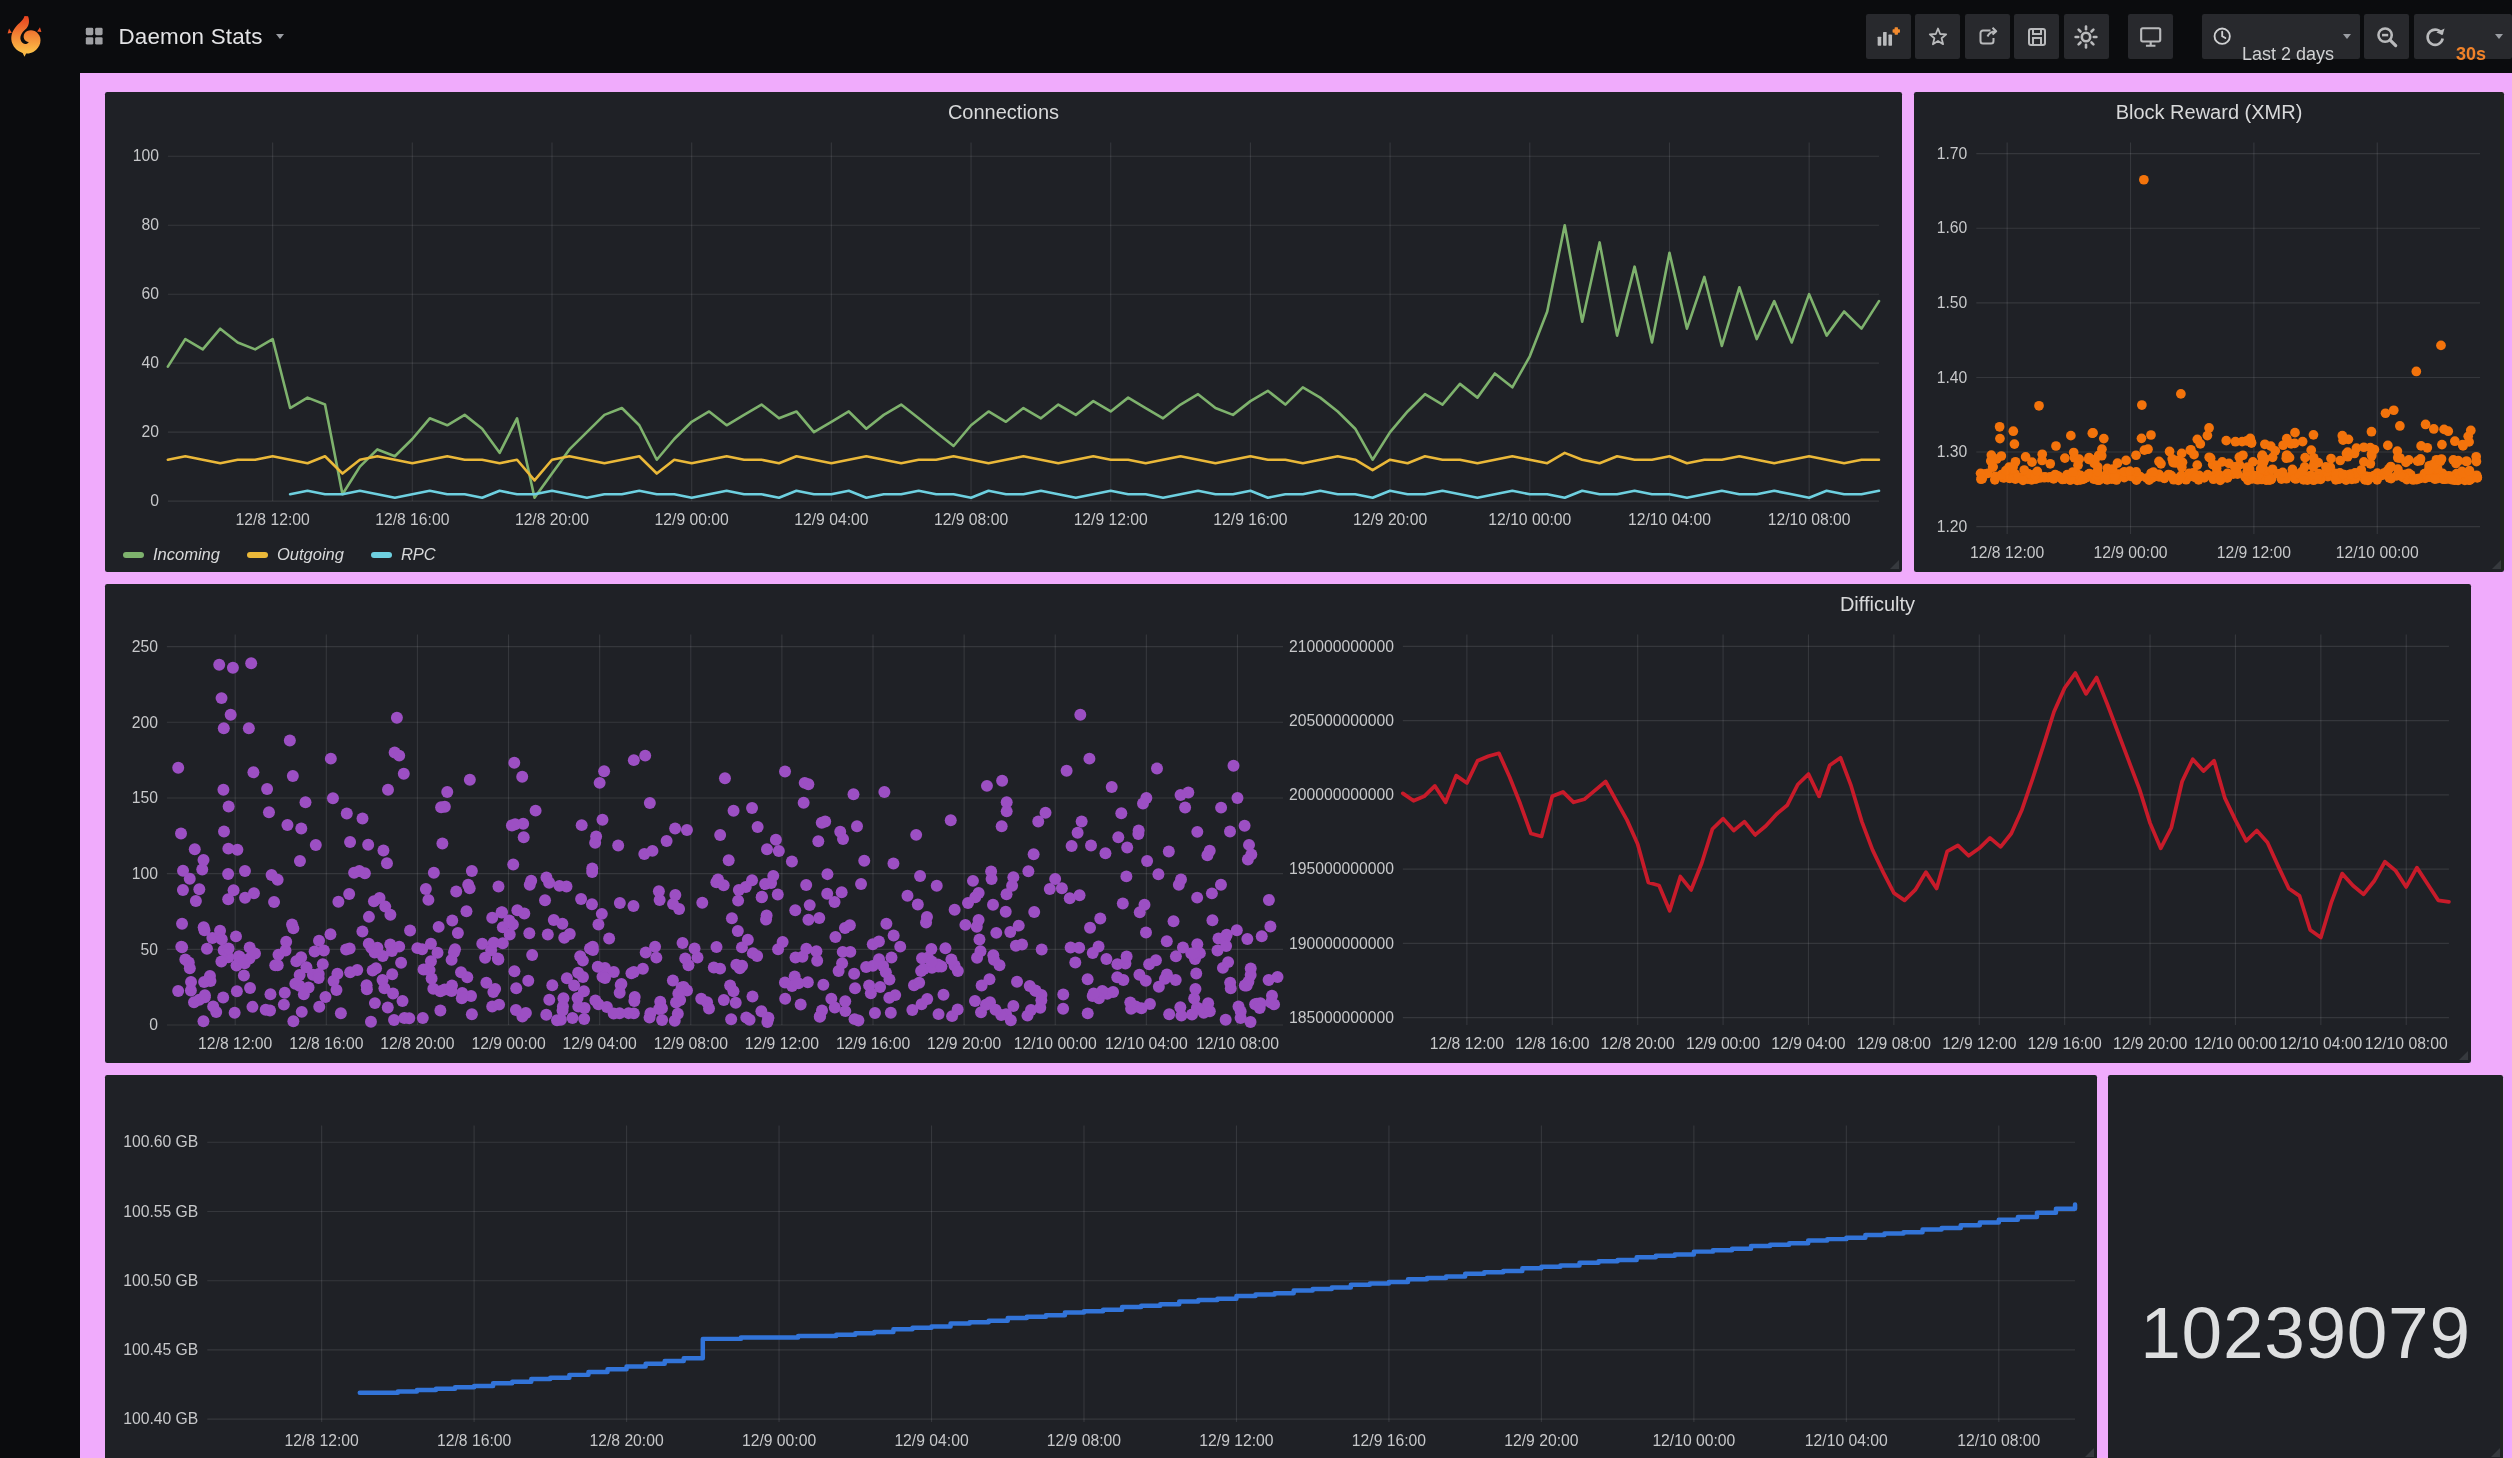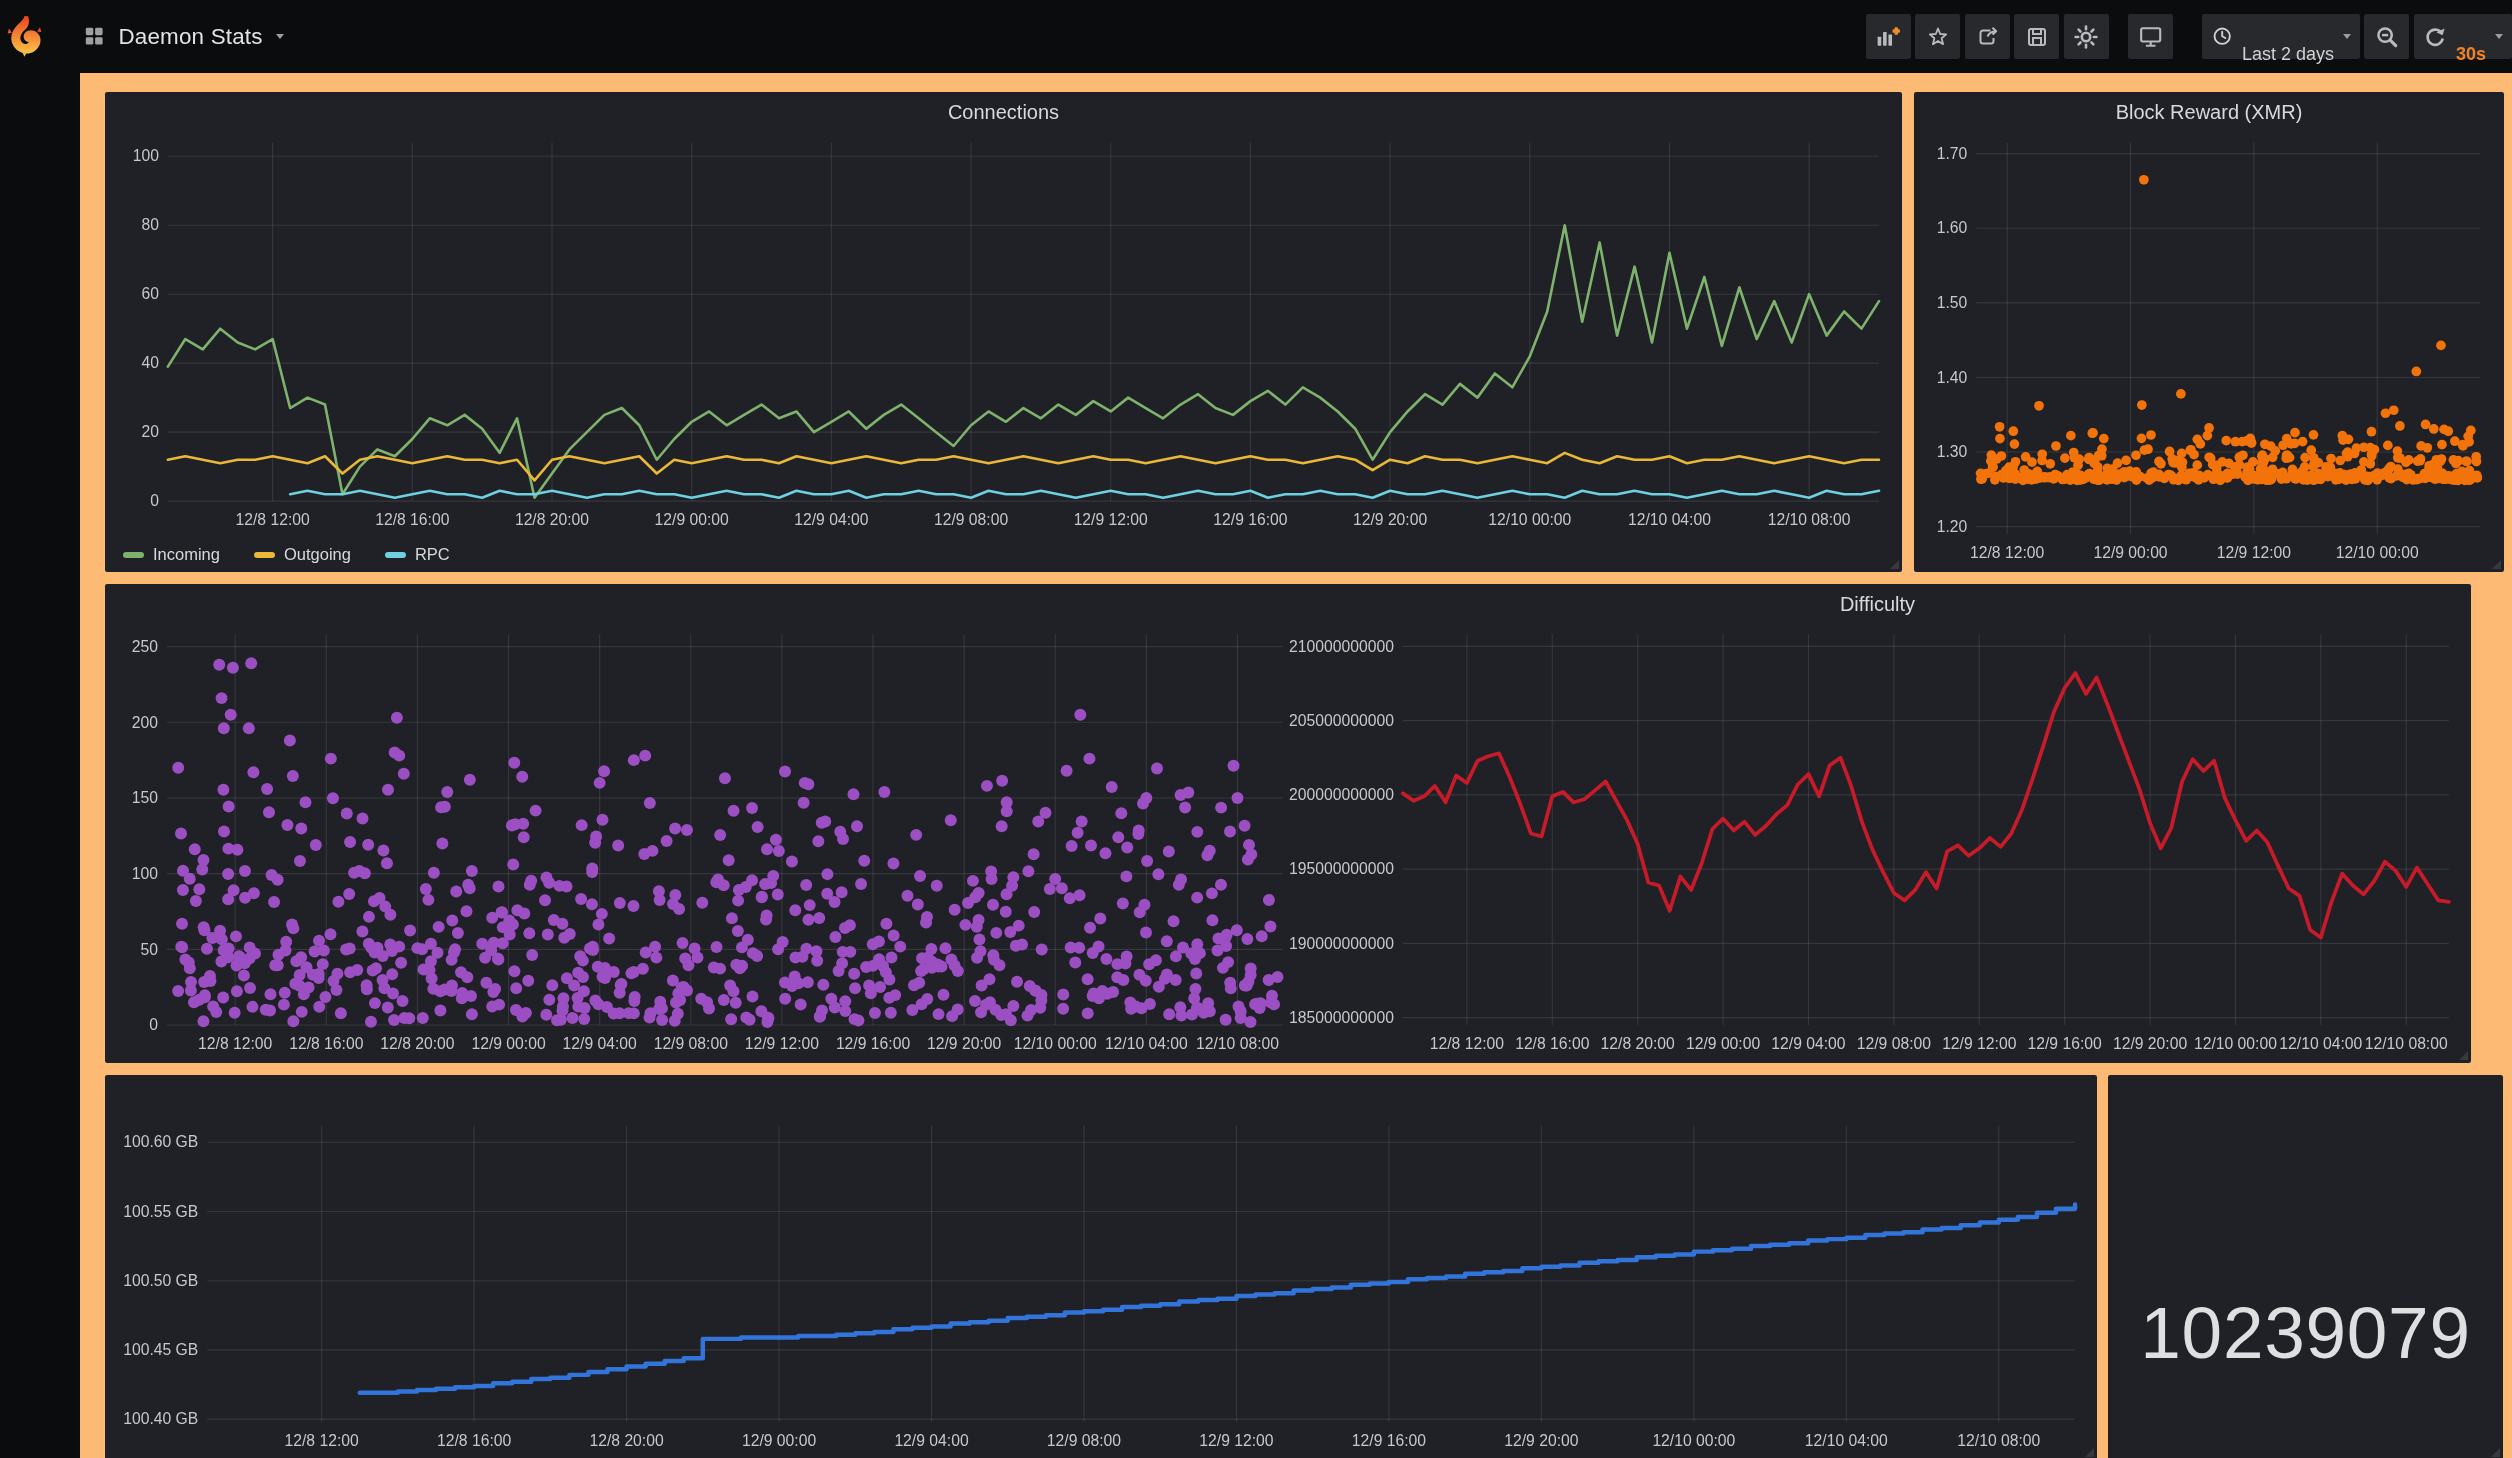--- a/index.html
+++ b/index.html
@@ -26,36 +26,36 @@
   .spacer26{width:19.5px;} .spacer14{width:10.5px;}
 
   #side-icons{position:absolute;left:0;top:73px;bottom:0;width:80px;display:flex;
               flex-direction:column;align-items:center;padding-top:64px;box-sizing:border-box;gap:23px;}
   #side-icons .sicon{width:36px;height:36px;cursor:pointer;flex:0 0 auto;}
   #side-bottom{position:absolute;left:0;bottom:19.5px;width:80px;display:flex;flex-direction:column;
                align-items:center;gap:25.4px;}
   #side-bottom .sicon{cursor:pointer;}
 
   
-  #dash{position:absolute;left:80px;top:73px;right:0;bottom:0;background:#fdba74;}
+  #dash{position:absolute;left:80px;top:73px;right:0;bottom:0;background:#f0abfc;}
   .panel{position:absolute;background:#1f2126;border-radius:2.2px;}
   .panel::after{content:'';position:absolute;right:3px;bottom:3px;width:0;height:0;
                 border-left:9.7px solid transparent;border-bottom:9.7px solid #43464b;opacity:.65;}
   .panel h2{position:absolute;top:0;left:0;right:0;height:40px;line-height:40px;margin:0;
             text-align:center;font-size:20px;font-weight:500;color:#d8d9da;cursor:pointer;}
   .chart{position:absolute;left:4.5px;right:4.5px;top:40px;bottom:4.5px;}
   #p-connections{left:25px;top:18.7px;width:1797px;height:480px;}
   #p-connections .chart{bottom:37px;}
   #p-blockreward{left:1834px;top:18.7px;width:590px;height:480px;}
   #p-mempool{left:25px;top:511px;width:1200px;height:479px;}
   #p-difficulty{left:1204px;top:511px;width:1187px;height:479px;}
   #p-chainsize{left:25px;top:1002px;width:1992px;height:385px;}
   #p-stat{left:2028px;top:1002px;width:395px;height:385px;}
 
-  .legend{position:absolute;left:18px;bottom:7.5px;display:flex;gap:34px;align-items:center;}
+  .legend{position:absolute;left:18px;bottom:7.5px;display:flex;gap:27px;align-items:center;font-style:italic;}
   .legend .li{display:flex;align-items:center;gap:9px;font-size:16.5px;color:#d8d9da;cursor:pointer;}
   .legend .sw{width:21px;height:6px;border-radius:3px;display:inline-block;}
 
   .big-stat{position:absolute;left:0;right:0;top:56%;text-align:center;
             font-size:73px;font-weight:500;color:#dedfe0;letter-spacing:0.7px;}
 
   .chart svg text{font-family:"Liberation Sans", sans-serif;fill:#c7c8ca;font-size:21px;}
 </style>
 </head>
 <body>

